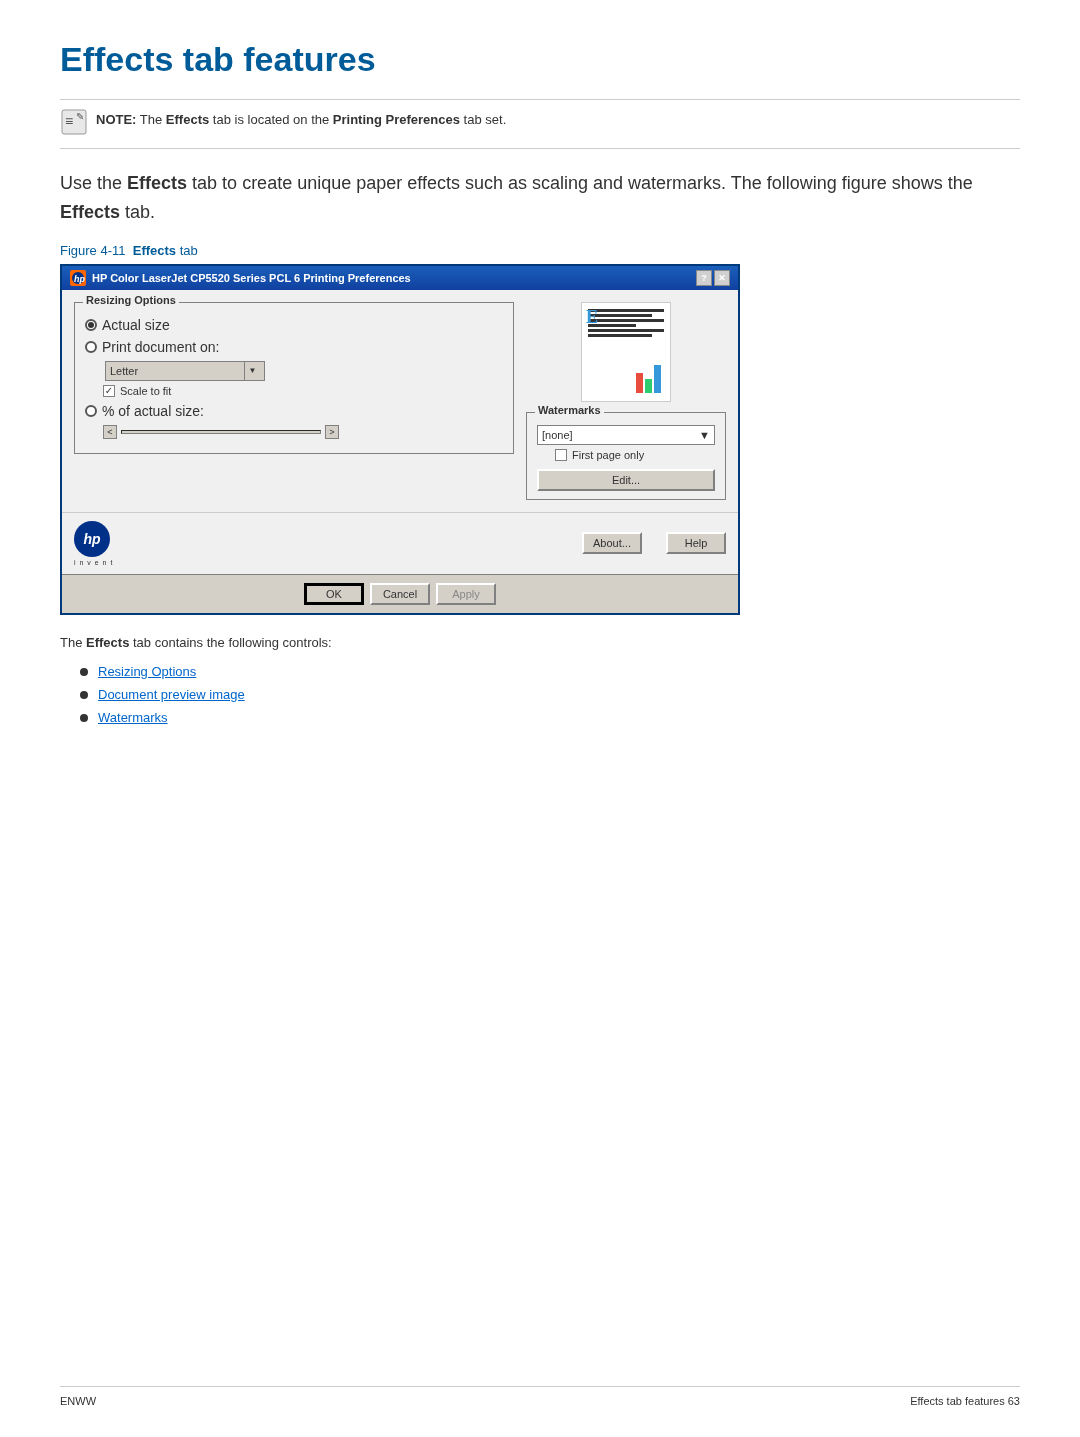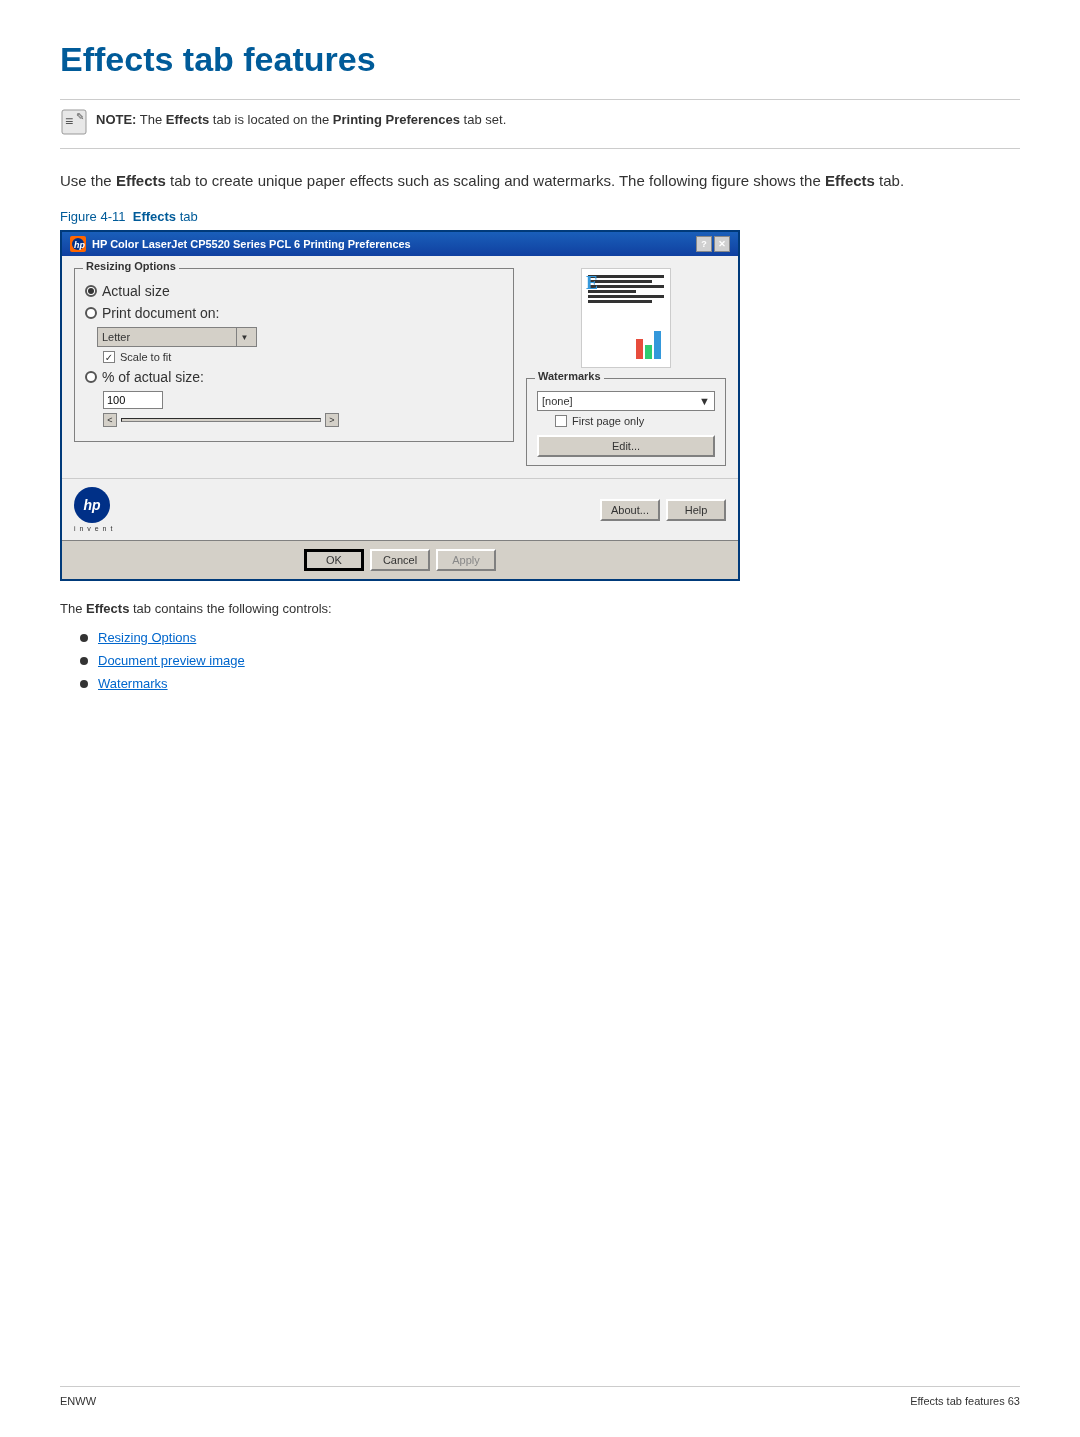--- a/index.html
+++ b/index.html
@@ -40,21 +40,21 @@
       top: -2px;
     }
     .note-text {
       font-size: 13px;
       line-height: 1.5;
     }
     .note-text .bold { font-weight: bold; }
 
     
     .body-text {
-      font-size: 15px;
+      font-size: 18px;
       line-height: 1.6;
       margin-bottom: 16px;
     }
 
     
     .figure-label {
       font-size: 13px;
       margin-bottom: 6px;
       color: #005B99;
     }
@@ -193,21 +193,21 @@
       border-radius: 50%;
       background: #333;
       position: absolute;
       top: 1px;
       left: 1px;
     }
 
     .select-row {
       display: flex;
       align-items: center;
-      margin: 4px 0 4px 12px;
+      margin: 4px 0 4px 20px;
     }
     .win-select {
       width: 160px;
       height: 20px;
       border: 1px solid #808080;
       background: #d4d0c8;
       font-size: 11px;
       padding: 0 4px;
       display: flex;
       align-items: center;
@@ -355,21 +355,21 @@
     .dialog-bottom {
       display: flex;
       align-items: center;
       justify-content: space-between;
       padding: 8px 12px;
       border-top: 1px solid #ccc;
       background: #f0f0f0;
     }
     .dialog-bottom-buttons {
       display: flex;
-      gap: 6px;
+      gap: 24px;
     }
 
     .dialog-footer {
       display: flex;
       align-items: center;
       justify-content: center;
       gap: 6px;
       padding: 8px;
       background: #d4d0c8;
       border-top: 1px solid #808080;
@@ -540,23 +540,20 @@
           <div class="checkbox-row">
             <div class="win-checkbox">✓</div>
             <span>Scale to fit</span>
           </div>
 
           <div class="radio-row">
             <div class="radio-input"></div>
             <span>% of actual size:</span>
           </div>
 
-          <div class="input-row">
-            <input class="win-input" type="text" value="100" style="">
-          </div>
 
           <div class="slider-row">
             <div class="slider-arrow">&lt;</div>
             <div class="slider-track"></div>
             <div class="slider-arrow">&gt;</div>
           </div>
         </div>
       </div>
 
       <div class="right-panel">

